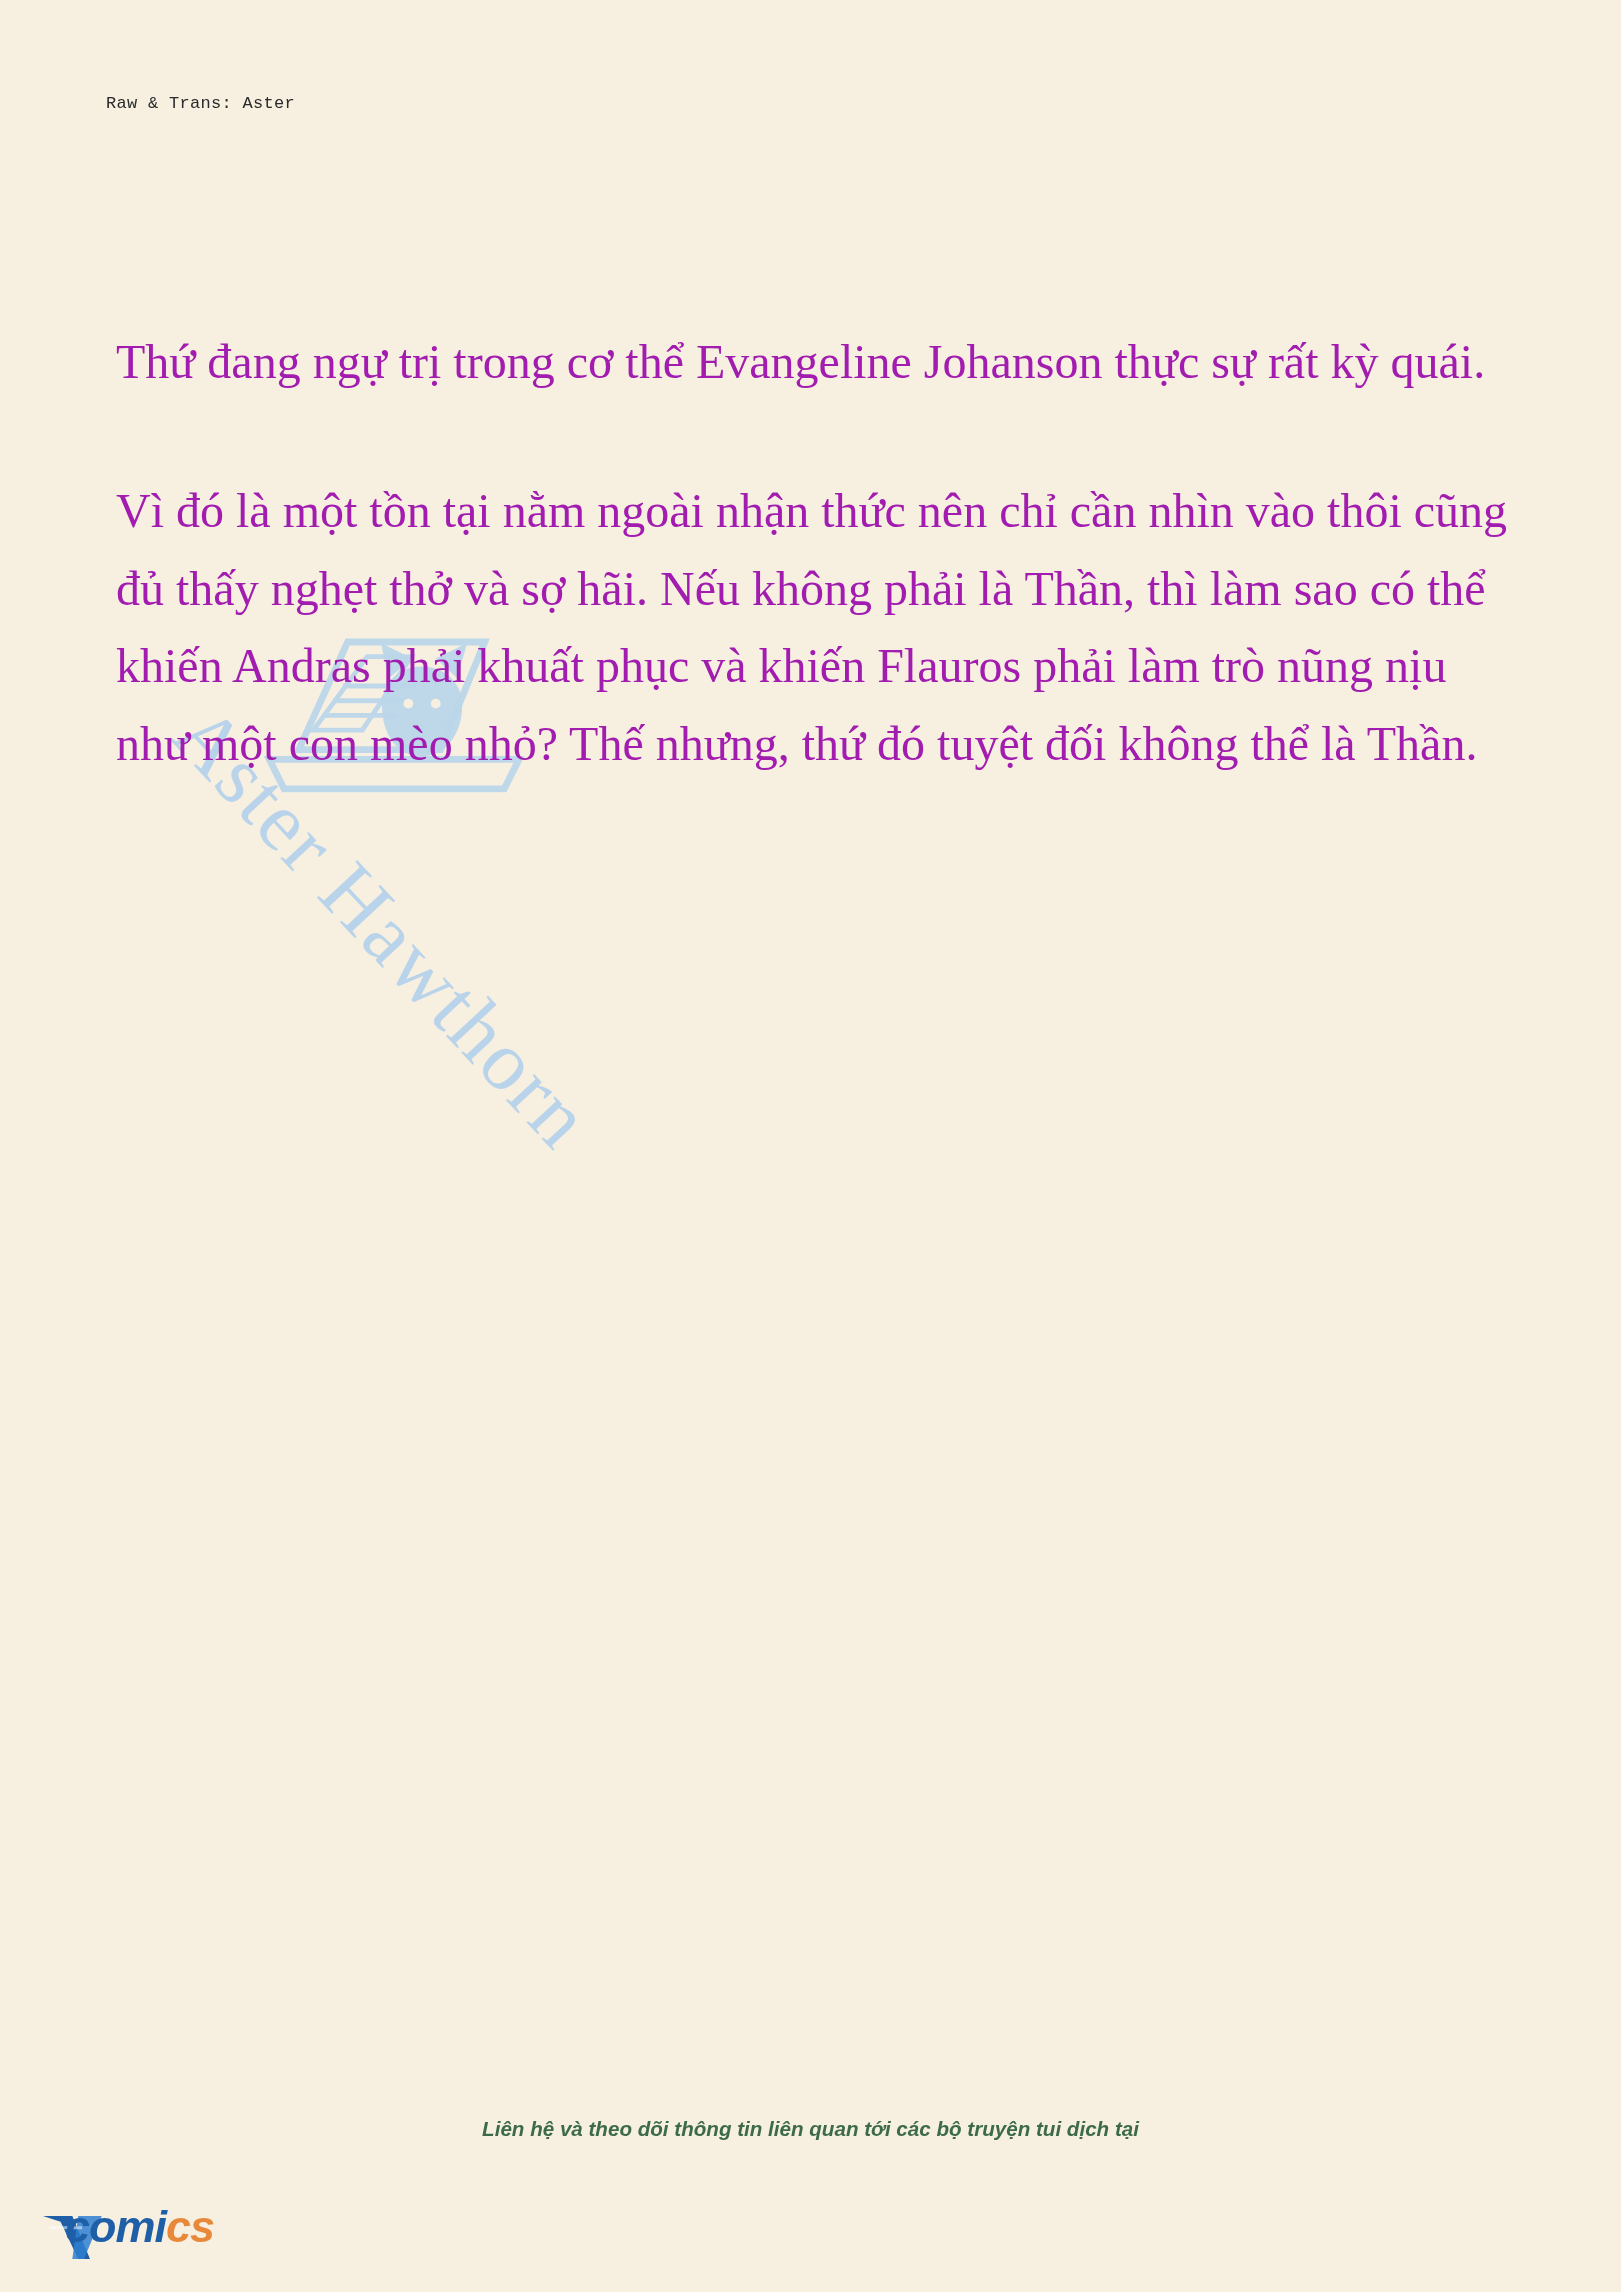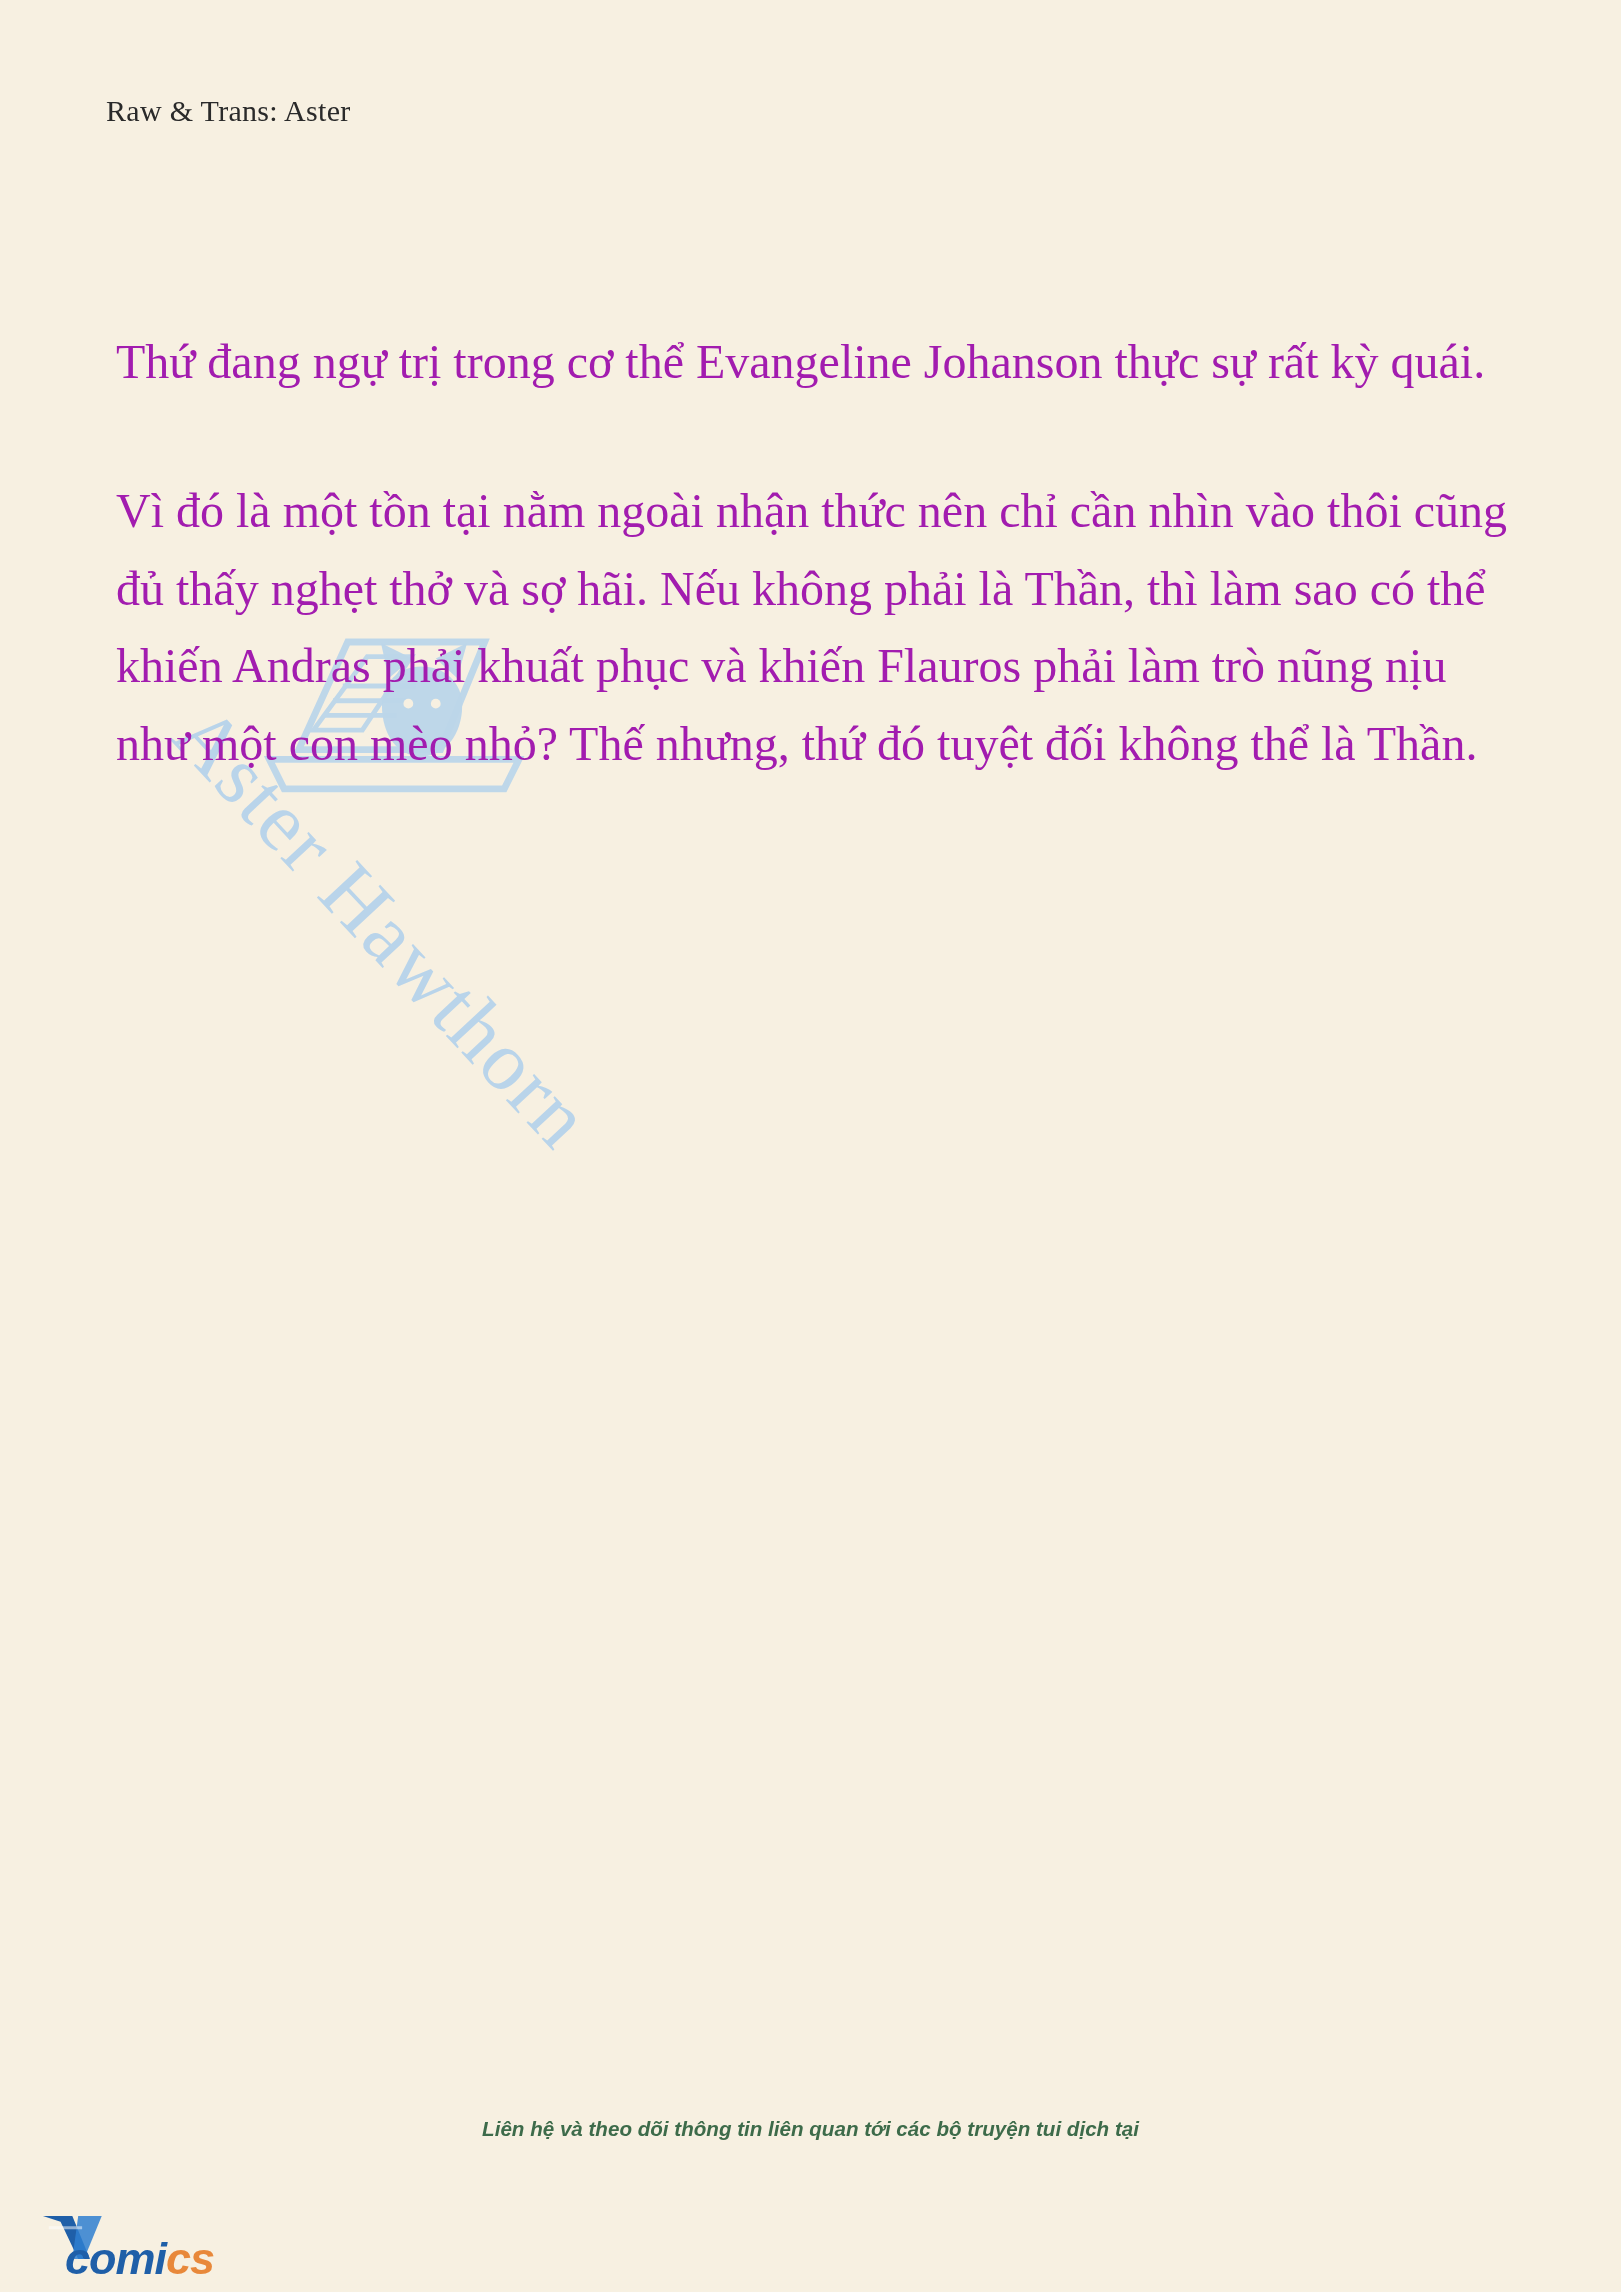--- a/index.html
+++ b/index.html
@@ -17,22 +17,22 @@
   .page {
     position: relative;
     width: 1621px;
     height: 2293px;
     box-sizing: border-box;
   }
   .credit-top {
     position: absolute;
     top: 94px;
     left: 106px;
-    font-family: Liberation Serif, serif;
-    font-size: 30px;
+    font-family: Liberation Mono, monospace;
+    font-size: 17px;
     color: #2a2a2a;
     letter-spacing: 0.3px;
   }
   .wm-text {
     position: absolute;
     left: 225px;
     top: 686px;
     transform: rotate(47deg);
     transform-origin: left top;
     font-family: "Liberation Serif", serif;
@@ -81,21 +81,21 @@
   .brand {
     position: absolute;
     left: 39px;
     bottom: 21.6px;
     width: 245px;
     height: 63px;
   }
   .brand-text {
     position: absolute;
     left: 65px;
-    bottom: 8px;
+    bottom: 40px;
     font-family: "Liberation Sans", sans-serif;
     font-style: italic;
     font-weight: bold;
     font-size: 45px;
     color: #1f5fa8;
     letter-spacing: -1px;
   }
   .brand-text .y { color: #e8883a; }
 </style>
 </head>

